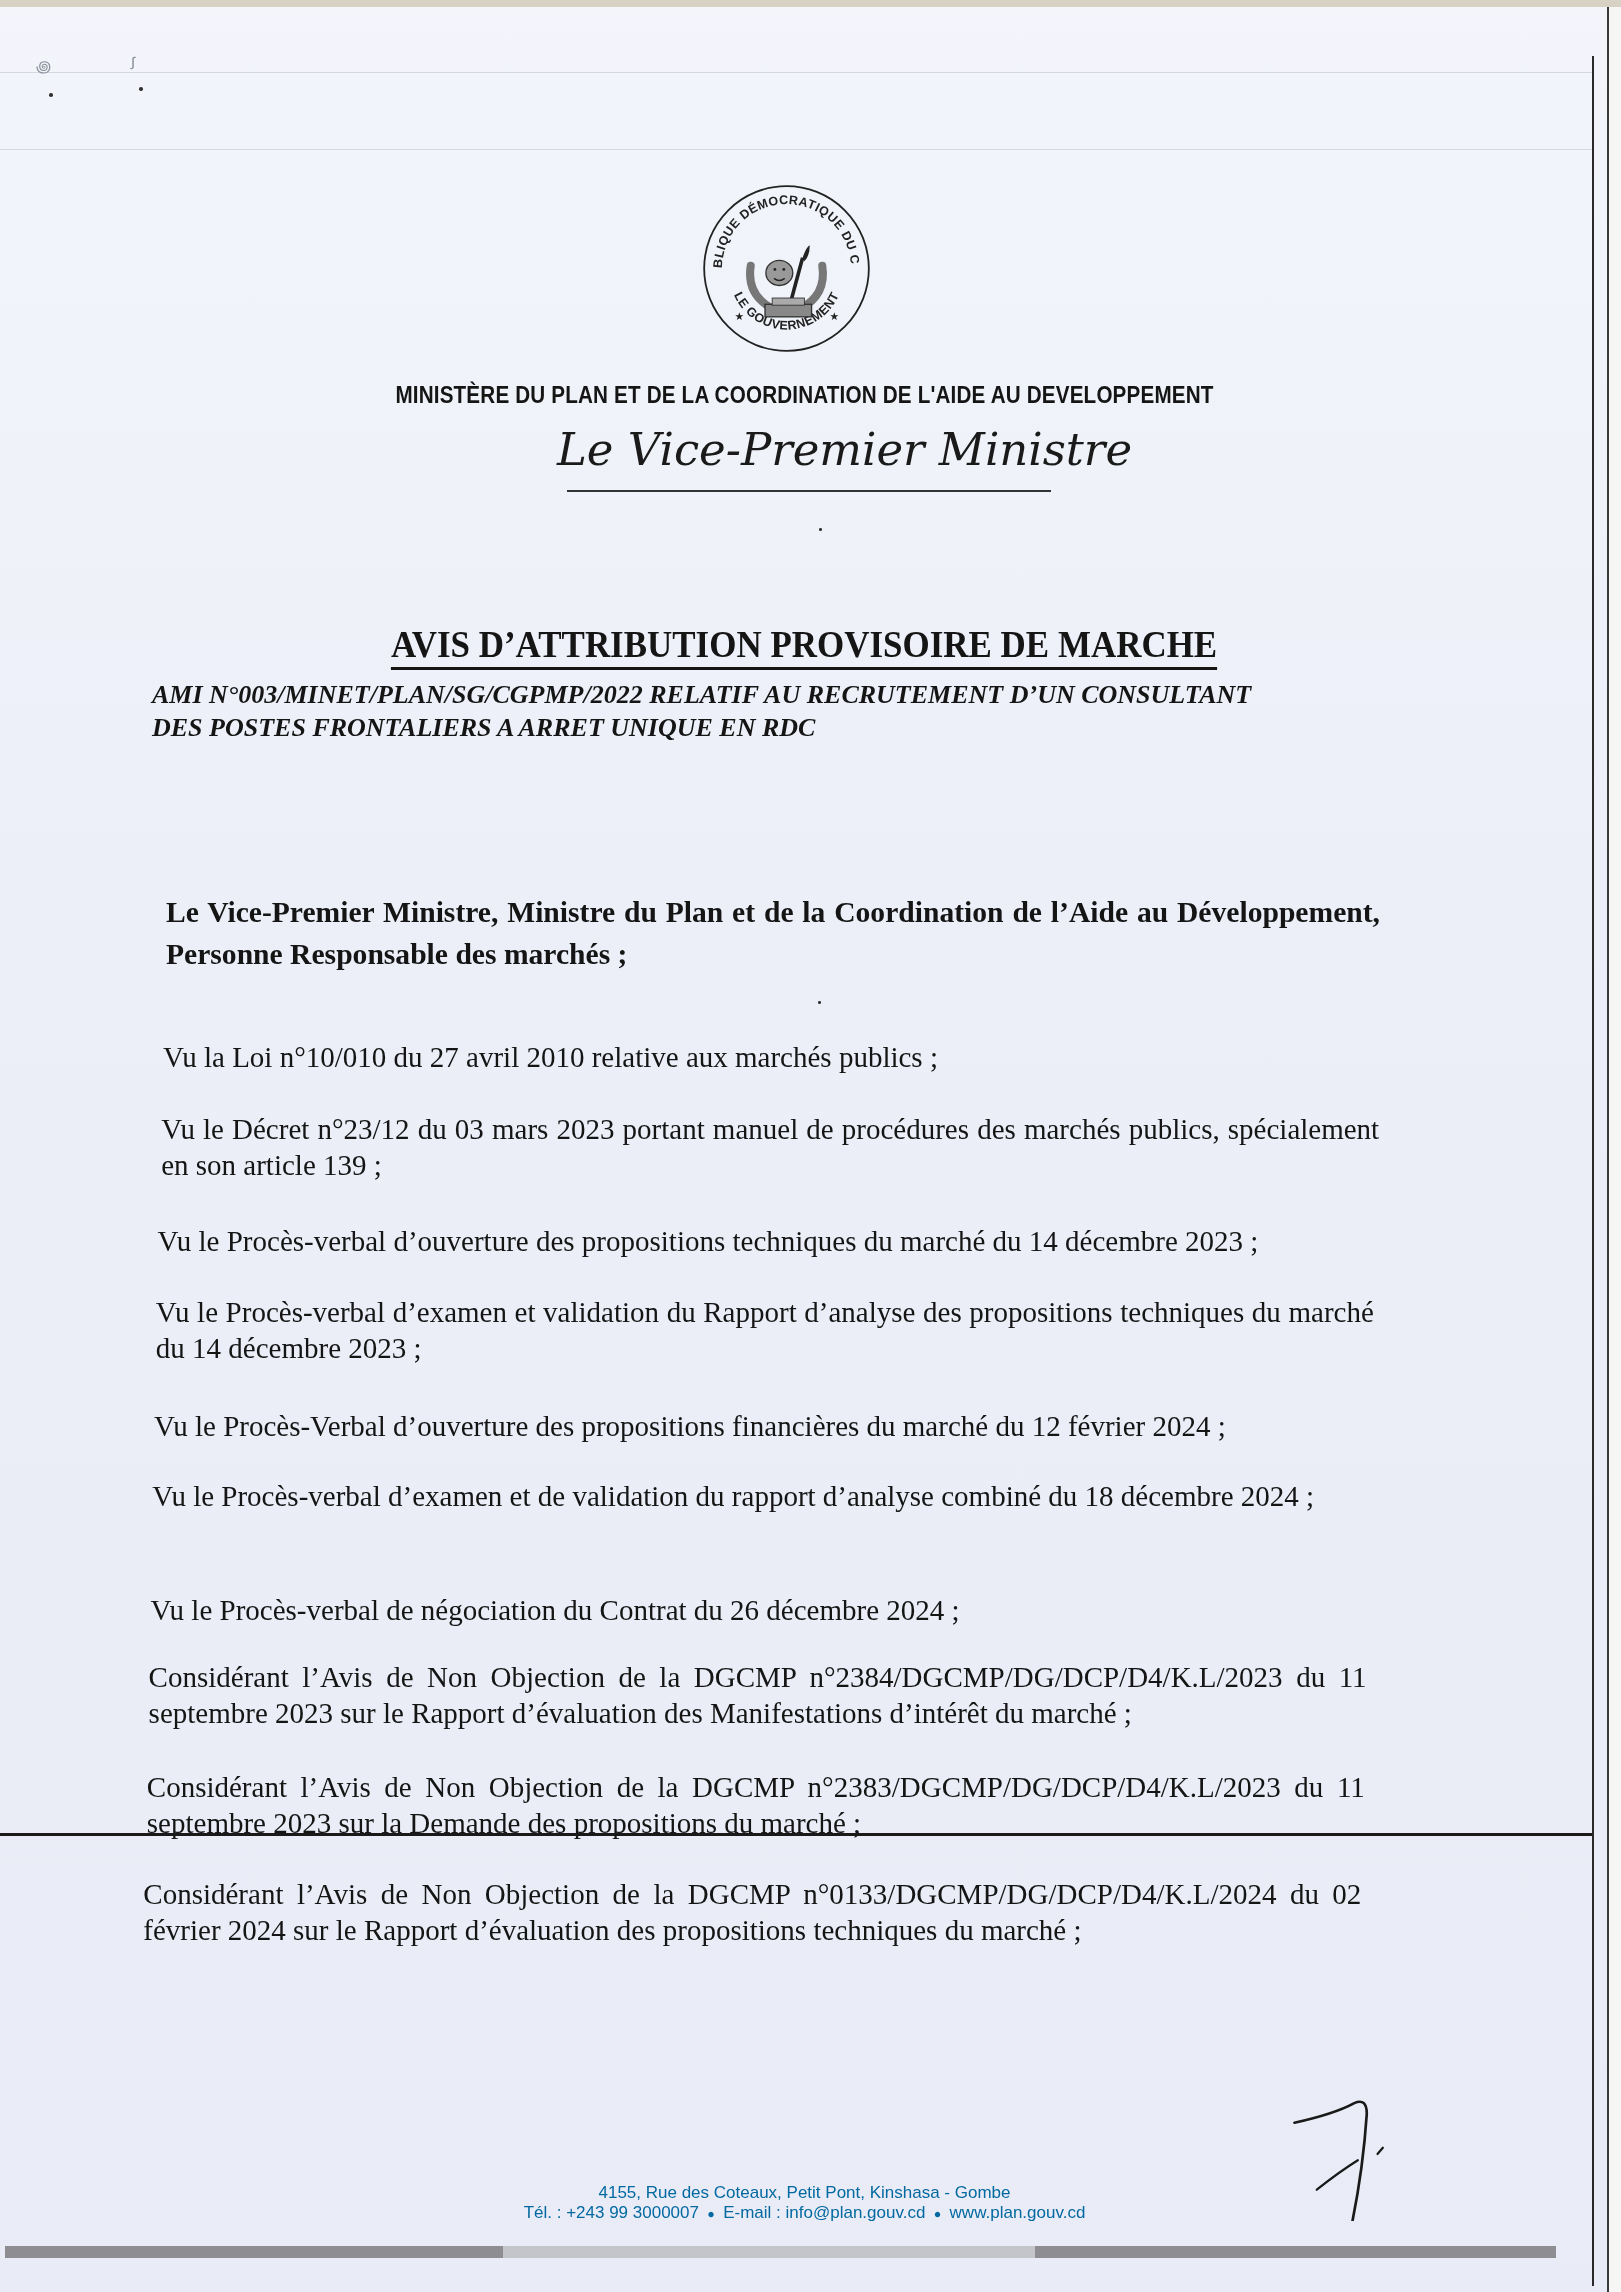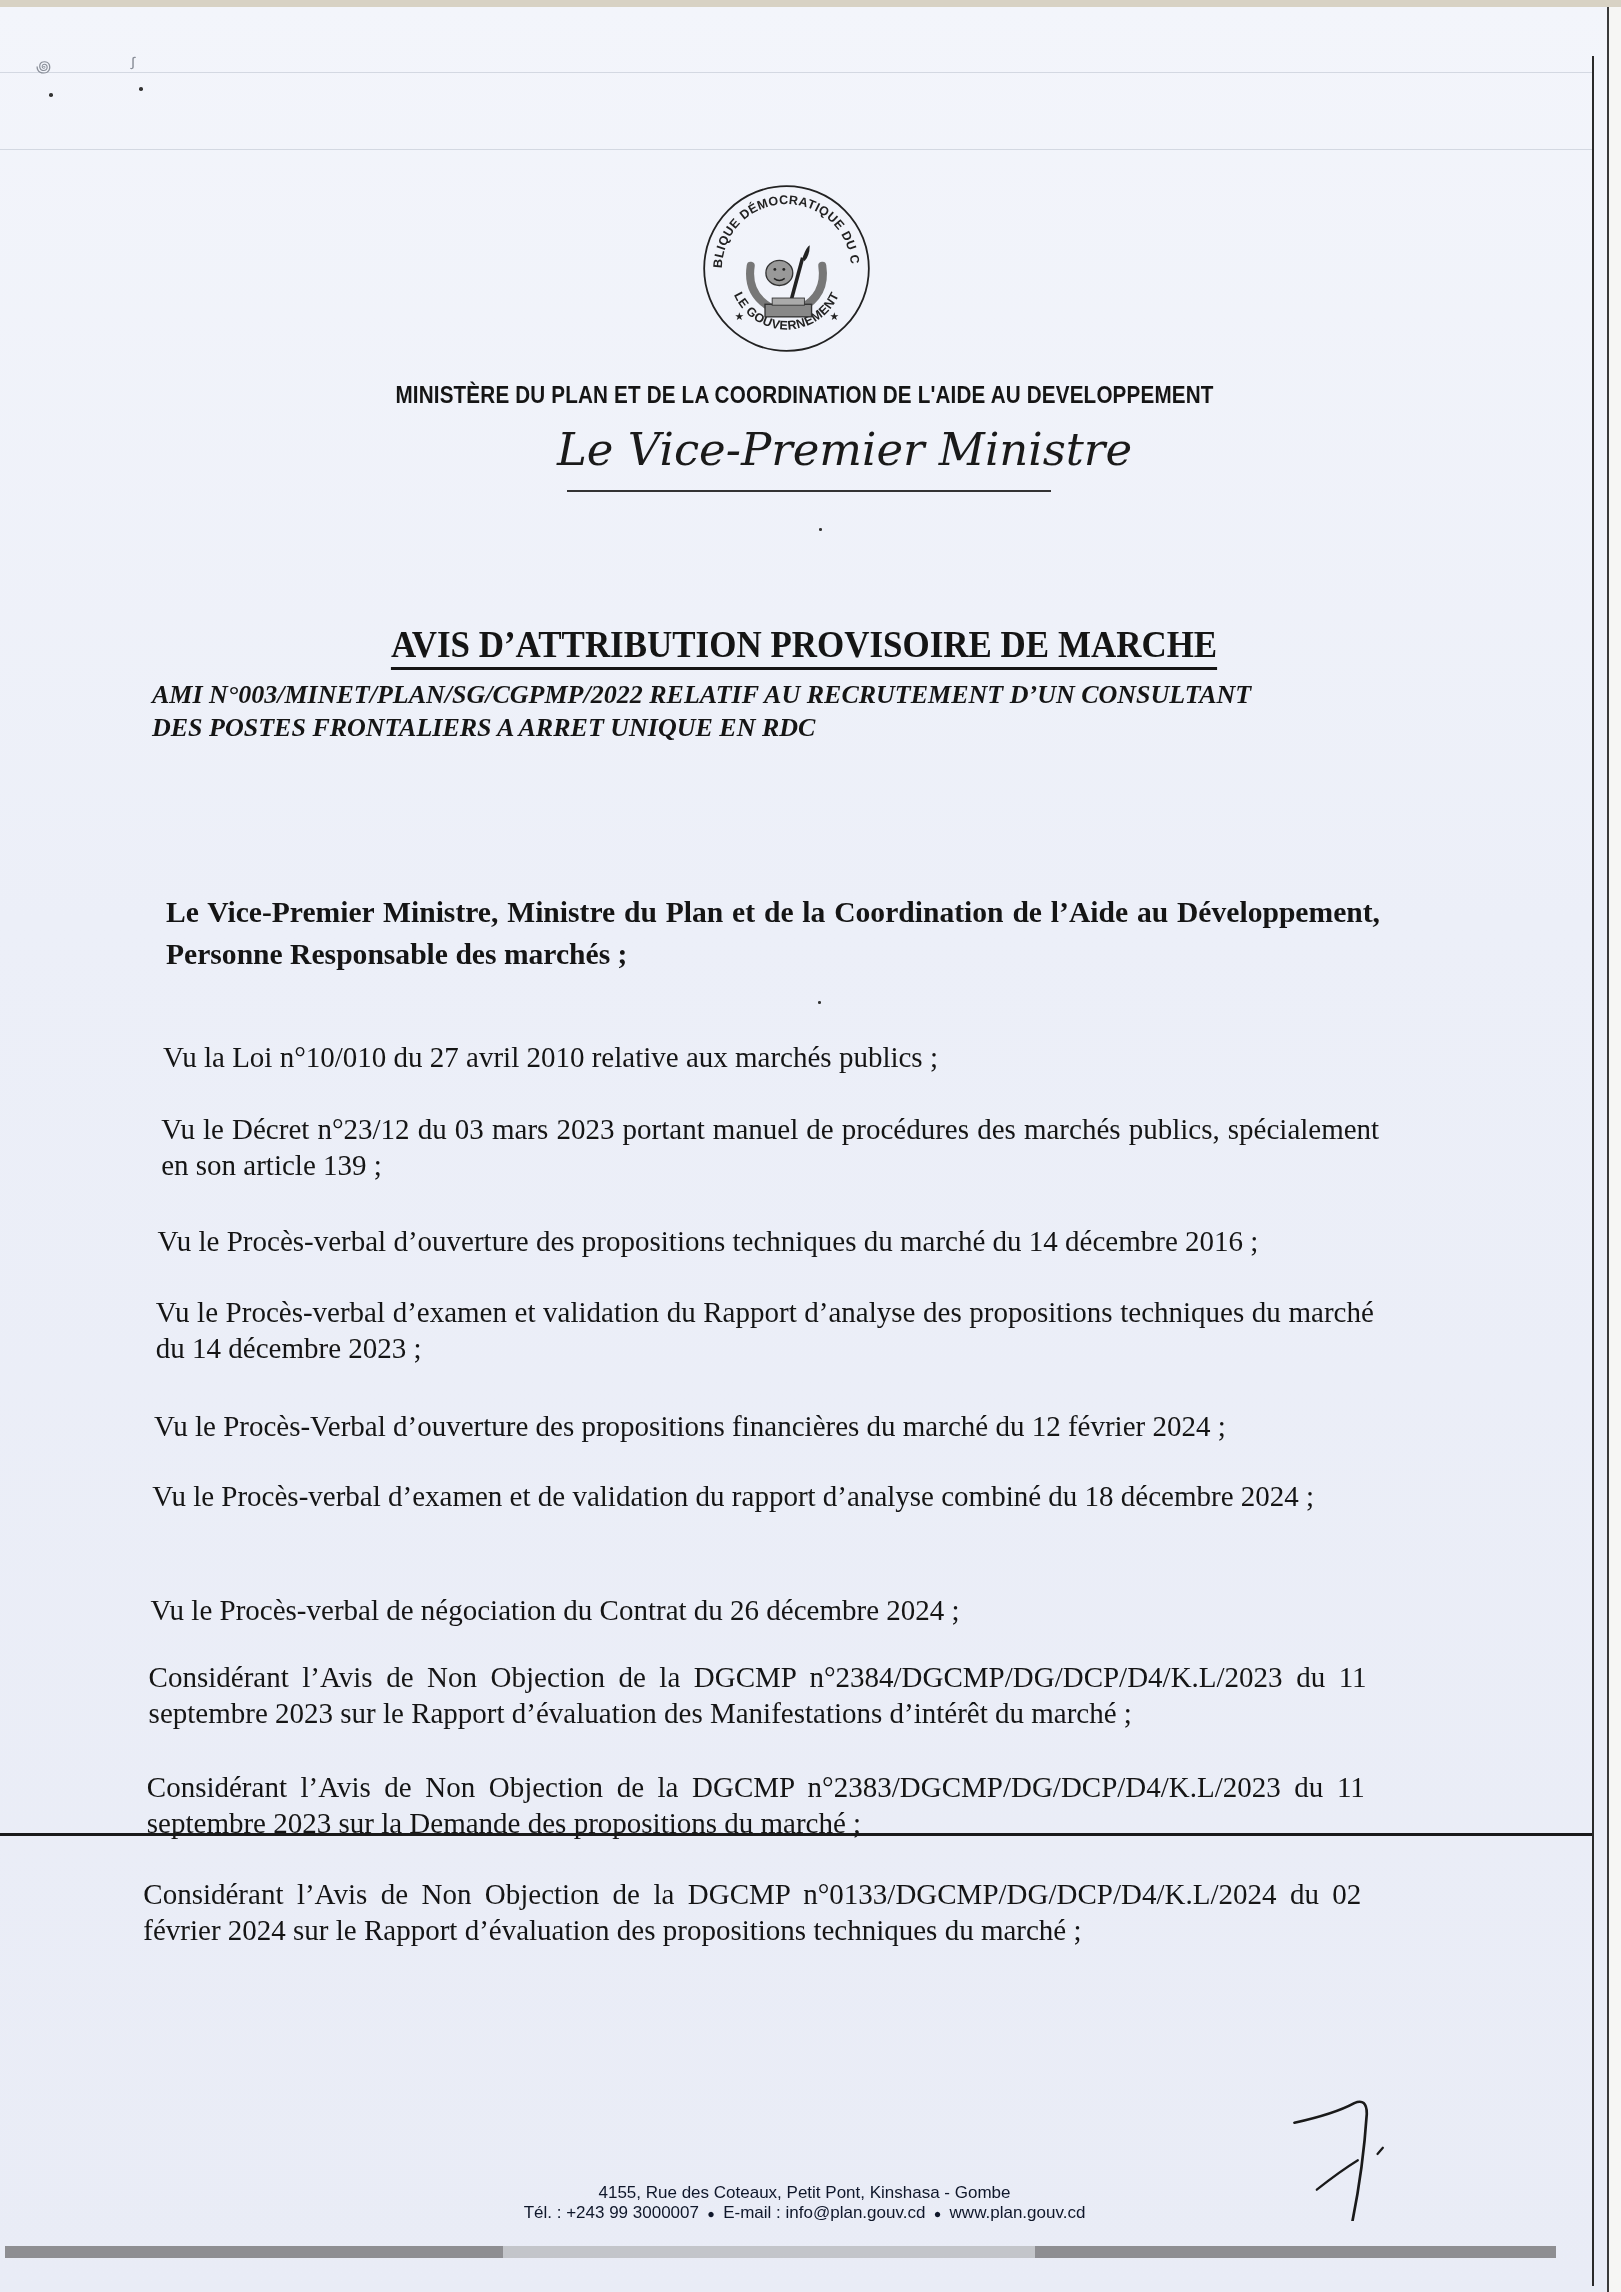--- a/index.html
+++ b/index.html
@@ -48,21 +48,21 @@
     font-weight: bold; font-size: 29.6px; line-height: 42px; text-align: justify;
   }
   .clauses { position: absolute; left: 154px; width: 1218px; top: 1039px; }
   .clause {
     position: absolute; font-size: 29px; line-height: 36px; text-align: justify; width: 1218px;
   }
   .strike-line { position: absolute; left: 0; top: 1833px; width: 1592px; height: 2.7px; background: #1a1a1a; }
 
   .footer {
     position: absolute; left: 0; width: 1609px; top: 2183px; text-align: center;
-    font-family: "Liberation Sans", "DejaVu Sans", sans-serif; font-size: 17px; line-height: 19.7px; color: #0f172a;
+    font-family: "Liberation Sans", "DejaVu Sans", sans-serif; font-size: 17px; line-height: 19.7px; color: #0369a1;
   }
   .footer .dot { font-size: 12.5px; padding: 0 3.6px; }
   .bottombar { position: absolute; top: 2246px; height: 11.6px; }
   .sig { position: absolute; left: 1290px; top: 2087px; width: 125px; height: 134px; }
   .dotmark { position: absolute; width: 3.6px; height: 3.6px; border-radius: 50%; background: #333; }
 </style>
 </head>
 <body>
 
 <div class="topband"></div>
@@ -116,21 +116,21 @@
   <div>AMI  N°003/MINET/PLAN/SG/CGPMP/2022 RELATIF AU RECRUTEMENT D’UN CONSULTANT</div>
   <div>DES POSTES FRONTALIERS A ARRET UNIQUE EN RDC</div>
 </div>
 
 <div class="preamble">Le Vice-Premier Ministre, Ministre du Plan et de la Coordination de l’Aide au Développement,  Personne Responsable des marchés ;</div>
 <div class="dotmark" style="left:818px;top:1001px;width:2.7px;height:2.7px;"></div>
 
 <div class="clauses">
   <div class="clause" style="top:0px;left:9px;">Vu la Loi n°10/010 du 27 avril 2010 relative aux marchés publics ;</div>
   <div class="clause" style="top:72px;left:7.2px;">Vu le Décret n°23/12 du 03 mars 2023 portant manuel de procédures des marchés publics, spécialement en son article 139 ;</div>
-  <div class="clause" style="top:184px;left:3.6px;">Vu le Procès-verbal d’ouverture des propositions techniques du marché du 14 décembre 2016 ;</div>
+  <div class="clause" style="top:184px;left:3.6px;">Vu le Procès-verbal d’ouverture des propositions techniques du marché du 14 décembre 2023 ;</div>
   <div class="clause" style="top:255px;left:1.8px;">Vu le Procès-verbal d’examen et validation du Rapport d’analyse des propositions techniques du marché du 14 décembre 2023 ;</div>
   <div class="clause" style="top:369px;left:0px;">Vu le Procès-Verbal d’ouverture des propositions financières du marché du 12 février 2024 ;</div>
   <div class="clause" style="top:439px;left:-1.8px;">Vu le Procès-verbal d’examen et de validation du rapport d’analyse combiné du 18 décembre 2024 ;</div>
   <div class="clause" style="top:553px;left:-3.6px;">Vu le Procès-verbal de négociation du Contrat du 26 décembre 2024 ;</div>
   <div class="clause" style="top:620px;left:-5.4px;">Considérant l’Avis de Non Objection de la DGCMP n°2384/DGCMP/DG/DCP/D4/K.L/2023 du 11 septembre 2023 sur le Rapport d’évaluation des Manifestations d’intérêt du marché ;</div>
   <div class="clause" style="top:730px;left:-7.2px;">Considérant l’Avis de Non Objection de la DGCMP n°2383/DGCMP/DG/DCP/D4/K.L/2023 du 11 septembre 2023 sur la Demande des propositions du marché ;</div>
   <div class="clause" style="top:837px;left:-10.7px;">Considérant l’Avis de Non Objection de la DGCMP n°0133/DGCMP/DG/DCP/D4/K.L/2024 du 02 février 2024 sur le Rapport d’évaluation des propositions techniques du marché ;</div>
 </div>
 
 <div class="strike-line"></div>

